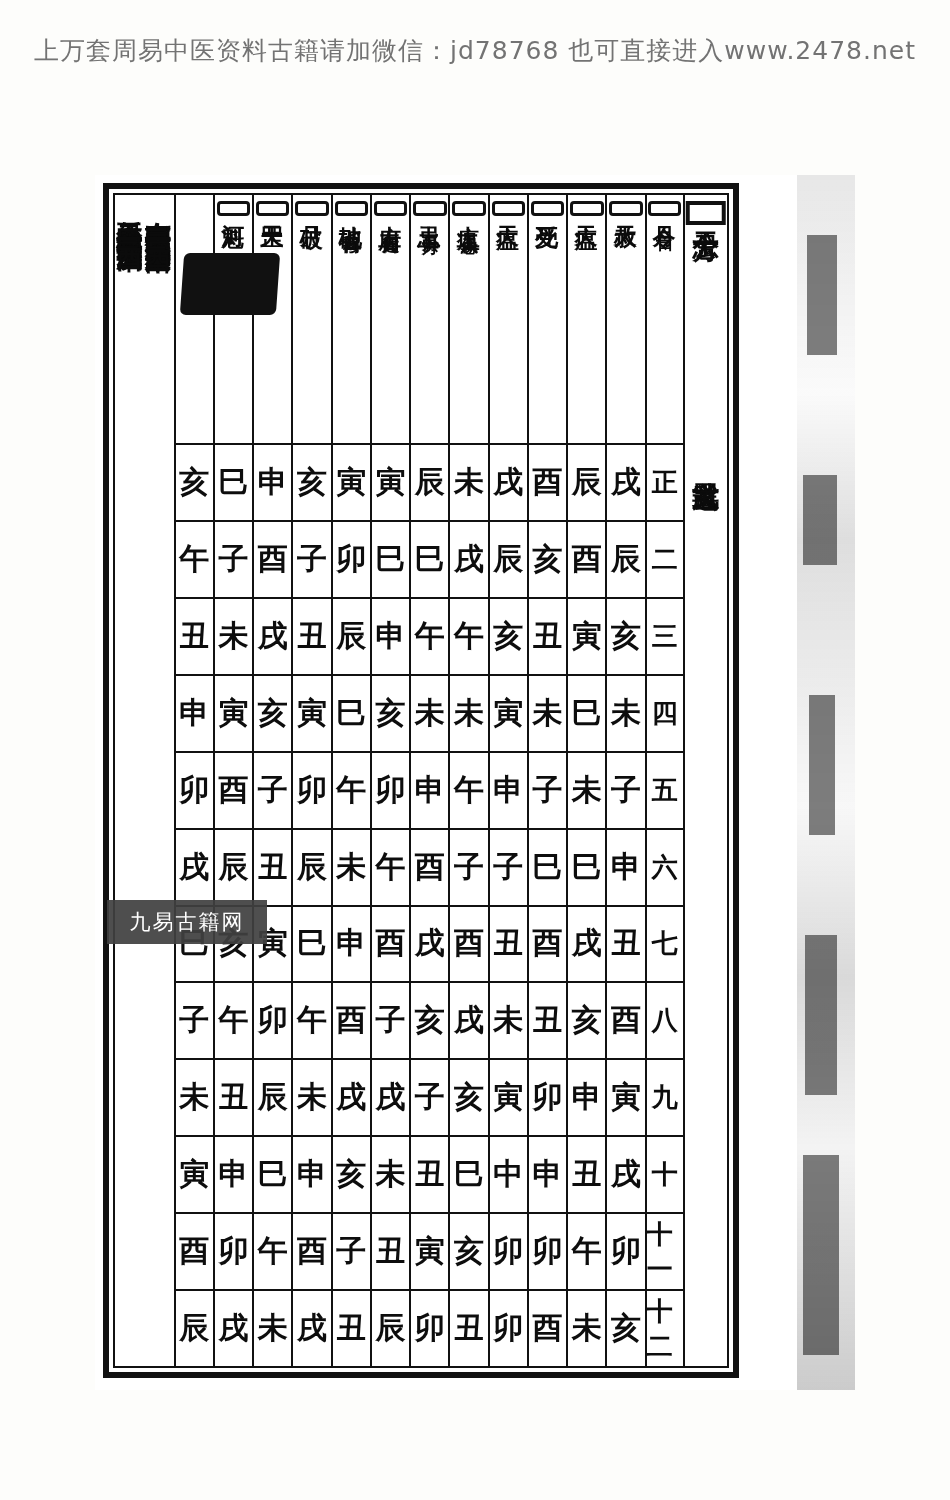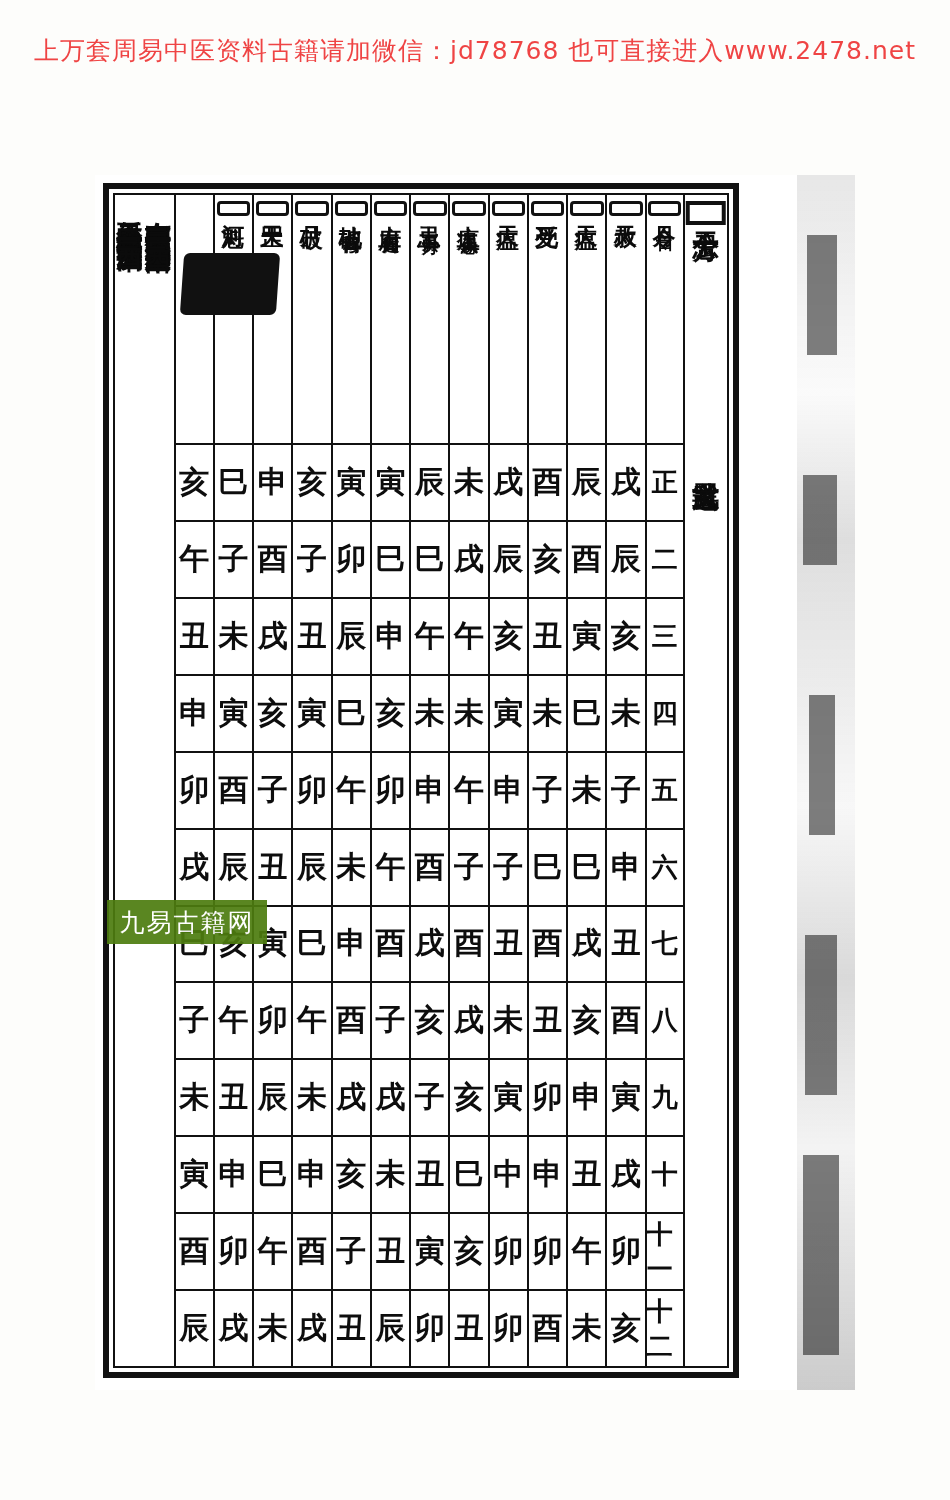--- a/index.html
+++ b/index.html
@@ -8,21 +8,21 @@
     background:#fdfdfb;
     font-family:"DejaVu Sans", sans-serif;
     position:relative;
     overflow:hidden;
   }
   .banner{
     position:absolute;
     top:34px;left:0;width:950px;
     text-align:center;
     font-size:25px;
-    color:#ef4444;
+    color:#737373;
     letter-spacing:1px;
     font-family:"DejaVu Sans", sans-serif;
     white-space:nowrap;
   }
   
   .scan{
     position:absolute;
     left:95px;top:175px;
     width:760px;height:1215px;
     background:#ffffff;
@@ -166,23 +166,23 @@
     font-family:"DejaVu Serif", serif;
     font-weight:700;
     letter-spacing:2px;
     transform:skewX(-4deg);
   }
   
   .wm{
     position:absolute;
     left:12px;top:725px;
     width:160px;height:44px;
-    background:#4d7c0f;
+    background:#404040;
     color:#fff;
-    font-size:25px;
+    font-size:21px;
     display:flex;align-items:center;justify-content:center;
     letter-spacing:2px;
     font-family:"DejaVu Sans", sans-serif;
     opacity:.92;
   }
 </style>
 </head>
 <body>
 
 <div class="banner">上万套周易中医资料古籍请加微信：jd78768  也可直接进入www.2478.net</div>

